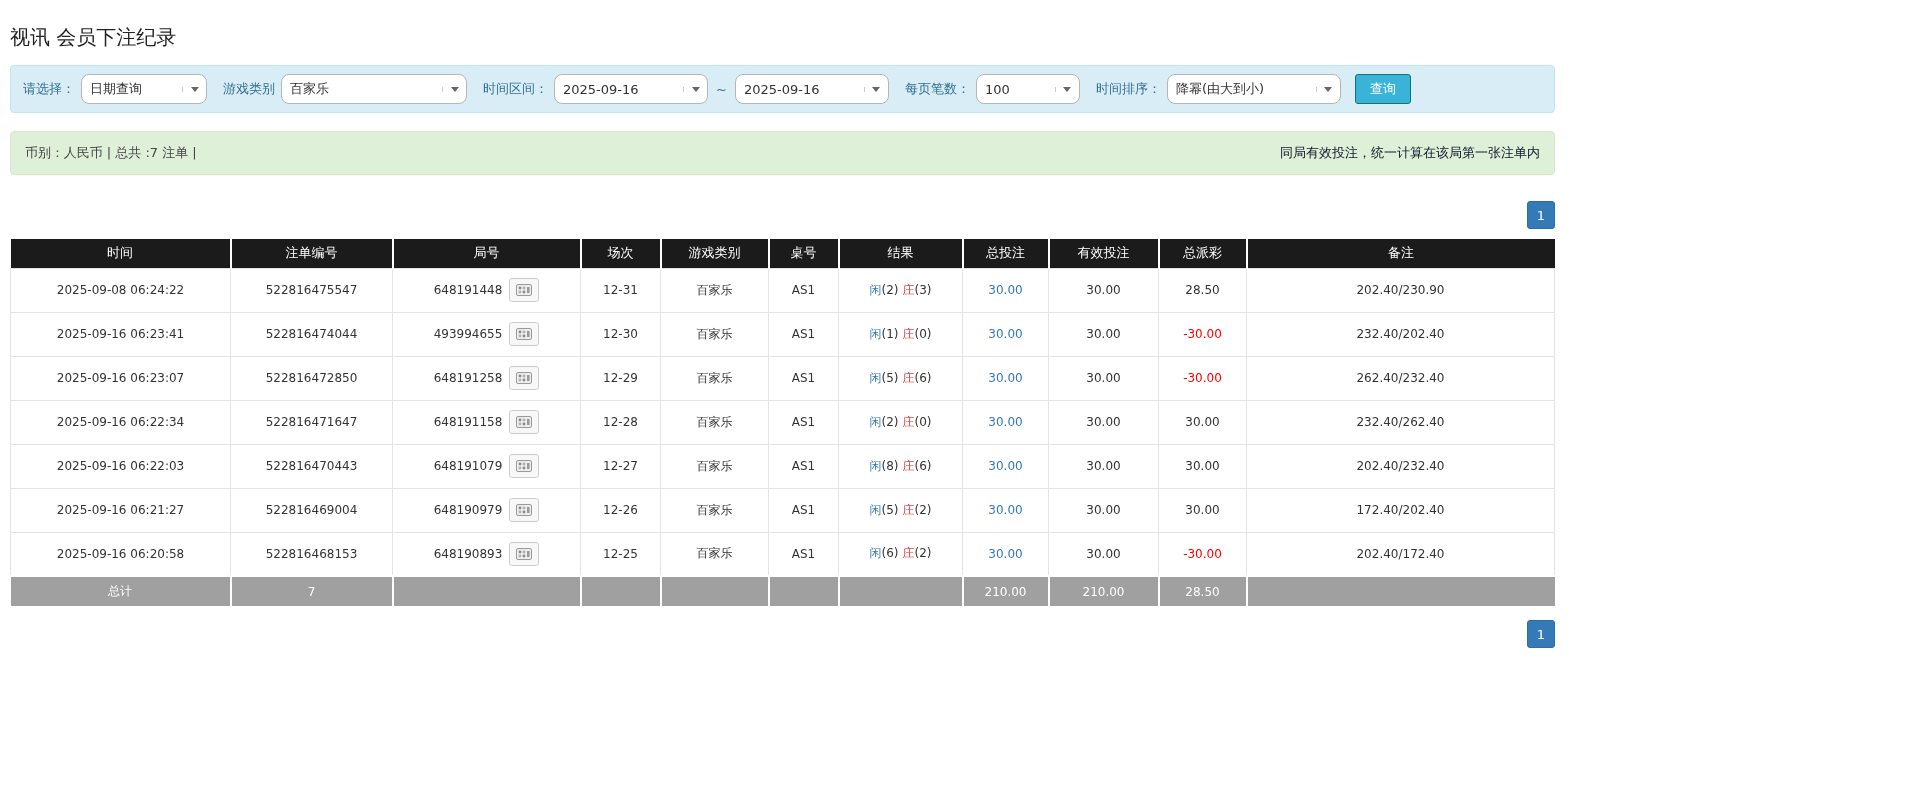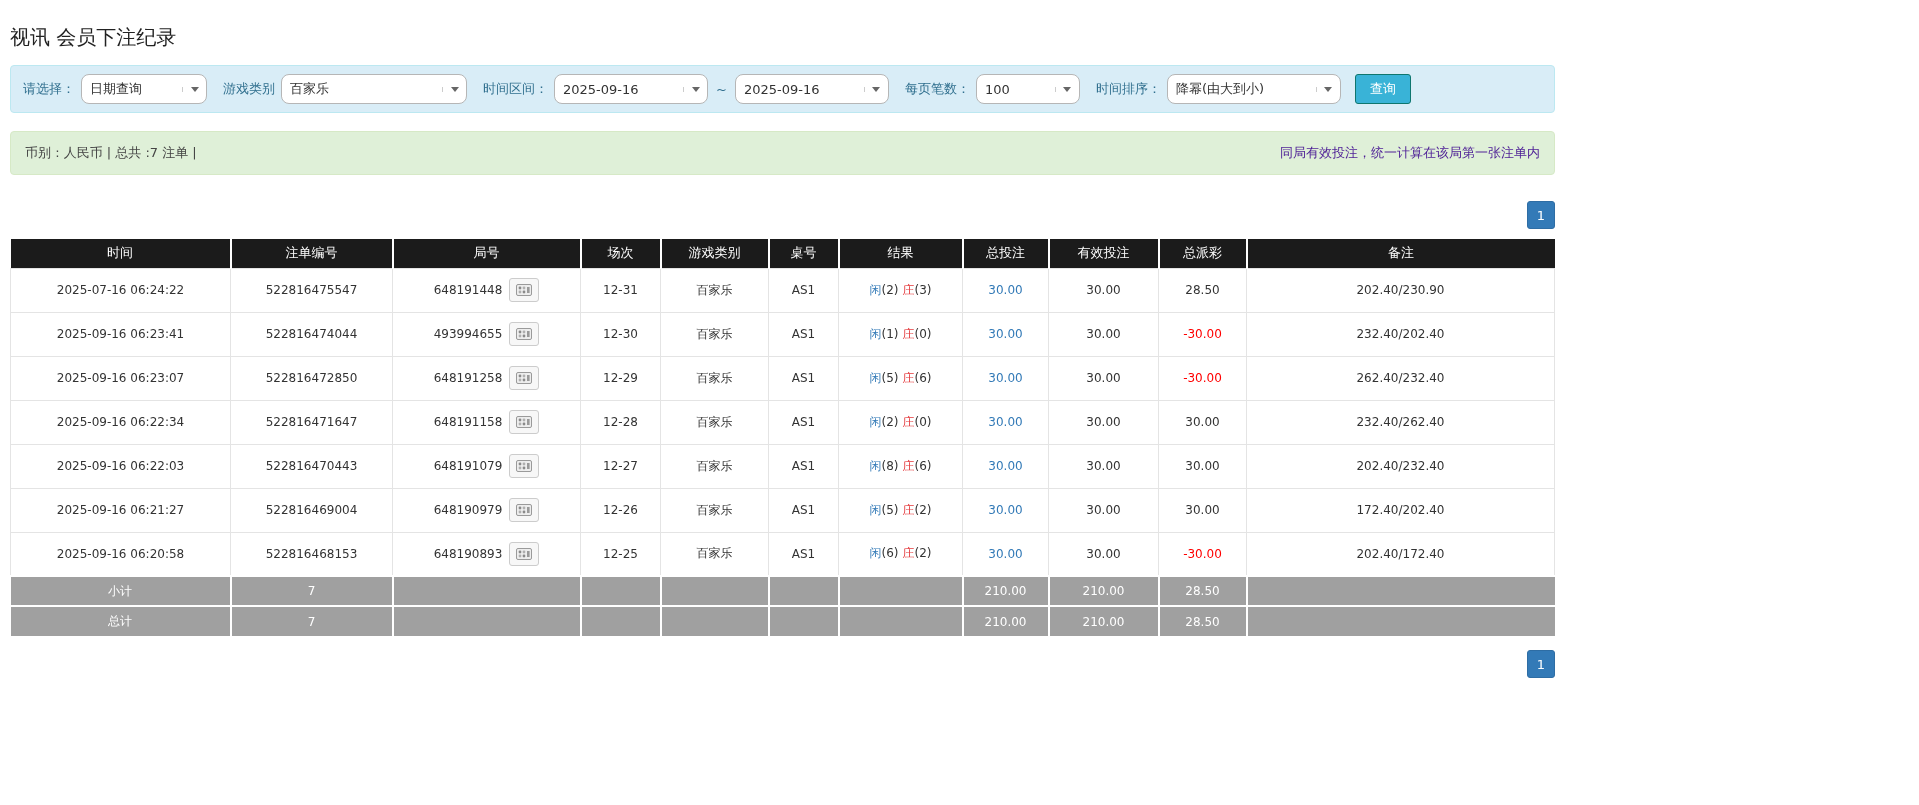--- a/index.html
+++ b/index.html
@@ -81,21 +81,21 @@
     margin-top: 18px;
     background: #dff0d8;
     border: 1px solid #d6e9c6;
     border-radius: 4px;
     padding: 12px 14px;
     display: flex;
     justify-content: space-between;
     align-items: flex-start;
   }
   .summary-left { color: #444; font-size: 13px; }
-  .summary-right { color: #4c1d95; font-size: 13px; margin-left: 11px; }
+  .summary-right { color: #0f172a; font-size: 13px; margin-left: 11px; }
 
   
   .pagination-row { display: flex; justify-content: flex-end; }
   .pagination-top { margin: 26px 0 10px; }
   .pagination-bottom { margin: 14px 0 24px; }
   .page-btn {
     min-width: 28px; height: 28px;
     background: #337ab7;
     border: 1px solid #2e6da4;
     border-radius: 3px;
@@ -244,21 +244,21 @@
           <th>桌号</th>
           <th>结果</th>
           <th>总投注</th>
           <th>有效投注</th>
           <th>总派彩</th>
           <th>备注</th>
         </tr>
     </thead>
     <tbody>
   <tr>
-    <td>2025-07-16 06:24:22</td>
+    <td>2025-09-08 06:24:22</td>
     <td>522816475547</td>
     <td>
       <span>648191448</span><button class="round-icon-btn">
               <svg width="16" height="12" viewBox="0 0 16 12" aria-hidden="true">
                 <rect x="0.5" y="0.5" width="15" height="11" rx="1.5" fill="#ededed" stroke="#9a9a9a"></rect>
                 <circle cx="4" cy="4" r="1.4" fill="#8a8a8a"></circle>
                 <circle cx="8" cy="4" r="1.4" fill="#b0b0b0"></circle>
                 <circle cx="4" cy="8" r="1.4" fill="#b0b0b0"></circle>
                 <circle cx="8" cy="8" r="1.4" fill="#8a8a8a"></circle>
                 <rect x="11" y="3" width="2.6" height="6" fill="#9a9a9a"></rect>
@@ -434,45 +434,32 @@
       <span class="res-player">闲</span><span class="res-score">(6)</span><span class="res-gap"></span><span class="res-banker">庄</span><span class="res-score">(2)</span>
     </td>
     <td><a class="bet-link">30.00</a></td>
     <td>30.00</td>
     <td class="negative">-30.00</td>
     <td>202.40/172.40</td>
   </tr>
 </tbody>
     <tfoot>
       <tr>
-        <td>小计</td>
+        <td>总计</td>
         <td>7</td>
         <td></td>
         <td></td>
         <td></td>
         <td></td>
         <td></td>
         <td>210.00</td>
         <td>210.00</td>
         <td>28.50</td>
         <td></td>
       </tr>
-      <tr>
-        <td>总计</td>
-        <td>7</td>
-        <td></td>
-        <td></td>
-        <td></td>
-        <td></td>
-        <td></td>
-        <td>210.00</td>
-        <td>210.00</td>
-        <td>28.50</td>
-        <td></td>
-      </tr>
     </tfoot>
   </table>
 
   <div class="pagination-row pagination-bottom">
     <button class="page-btn">1</button>
   </div>
 
 </div>
 
 </body></html>

